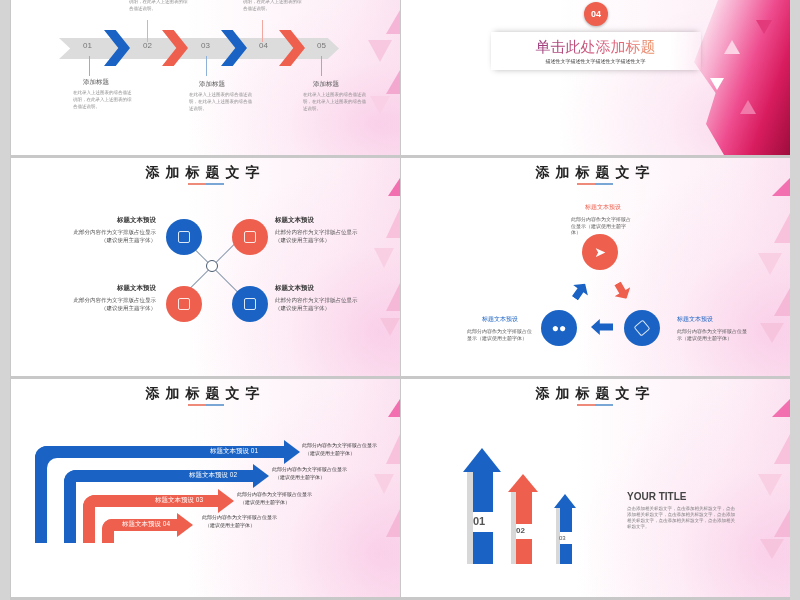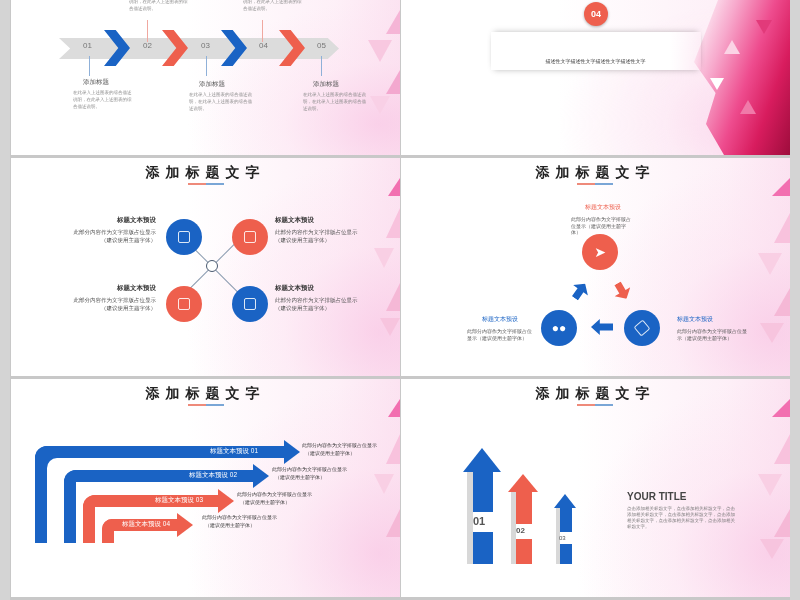--- a/index.html
+++ b/index.html
@@ -77,20 +77,21 @@
       <div class="tri" style="left:40px;top:78px;border-left:7px solid transparent;border-right:7px solid transparent;border-top:12px solid #fff;"></div>
       <div class="tri" style="left:54px;top:40px;border-left:8px solid transparent;border-right:8px solid transparent;border-bottom:14px solid #fbd3e5;"></div>
       <div class="tri" style="left:70px;top:100px;border-left:8px solid transparent;border-right:8px solid transparent;border-bottom:14px solid #f07aa9;"></div>
       <div class="tri" style="left:86px;top:20px;border-left:8px solid transparent;border-right:8px solid transparent;border-top:14px solid #e23a7a;"></div>
     </div>
 
     <div style="position:absolute;left:90px;top:32px;width:210px;height:38px;background:linear-gradient(90deg,rgba(255,255,255,0),#fff 15%,#fff 85%,rgba(255,255,255,0));box-shadow:0 -3px 6px -3px rgba(0,0,0,.25),0 3px 6px -3px rgba(0,0,0,.25);"></div>
     <div class="circle red" style="left:183px;top:0;width:24px;height:24px;margin-top:2px;box-shadow:0 1px 3px rgba(0,0,0,.3);">
       <span style="font-size:9px;font-weight:bold;">04</span>
     </div>
+    <div style="position:absolute;left:0;right:0;top:38px;text-align:center;font-size:15px;background:linear-gradient(90deg,#9b3a7a 35%,#e0607a 55%,#f0a050 70%);-webkit-background-clip:text;background-clip:text;color:transparent;">单击此处添加标题</div>
     <div style="position:absolute;left:0;right:0;top:58px;text-align:center;font-size:5px;color:#333;">描述性文字描述性文字描述性文字描述性文字</div>
   </div>
 
   <div class="slide" style="left:1px;top:158px;width:389px;height:218px;">
     <div class="pinkglow"></div>
     <div style="position:absolute;right:0;top:0;width:30px;height:218px;">
       <div class="tri" style="right:0;top:20px;border-left:12px solid transparent;border-bottom:18px solid #f26fb0;"></div>
       <div class="tri" style="right:0;top:50px;border-left:14px solid transparent;border-bottom:30px solid #f8c2dd;"></div>
       <div class="tri" style="right:6px;top:90px;border-left:10px solid transparent;border-right:10px solid transparent;border-top:20px solid #f9cfe4;"></div>
       <div class="tri" style="right:0;top:125px;border-left:14px solid transparent;border-bottom:28px solid #f5b8d6;"></div>

